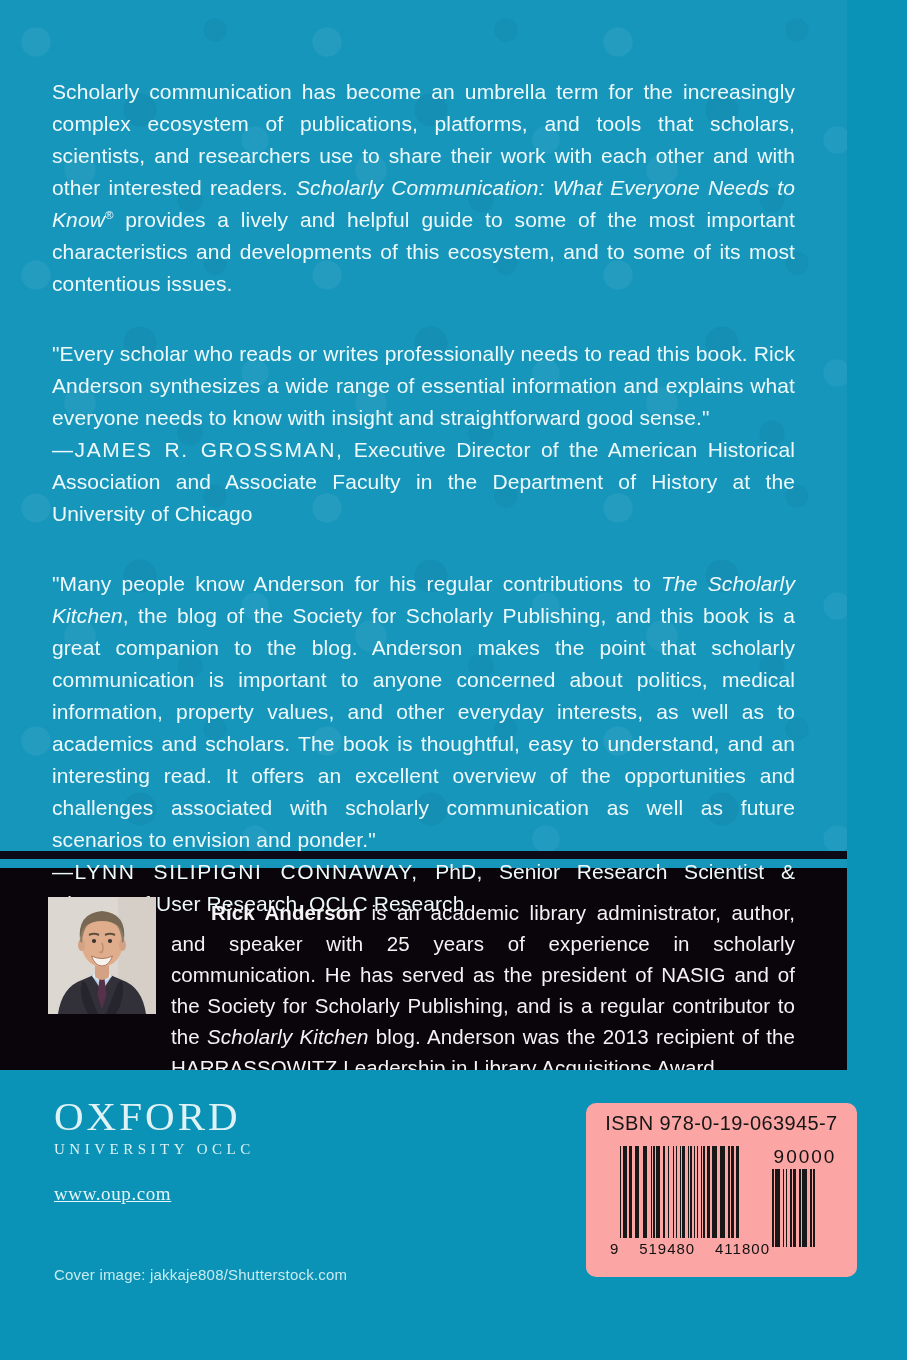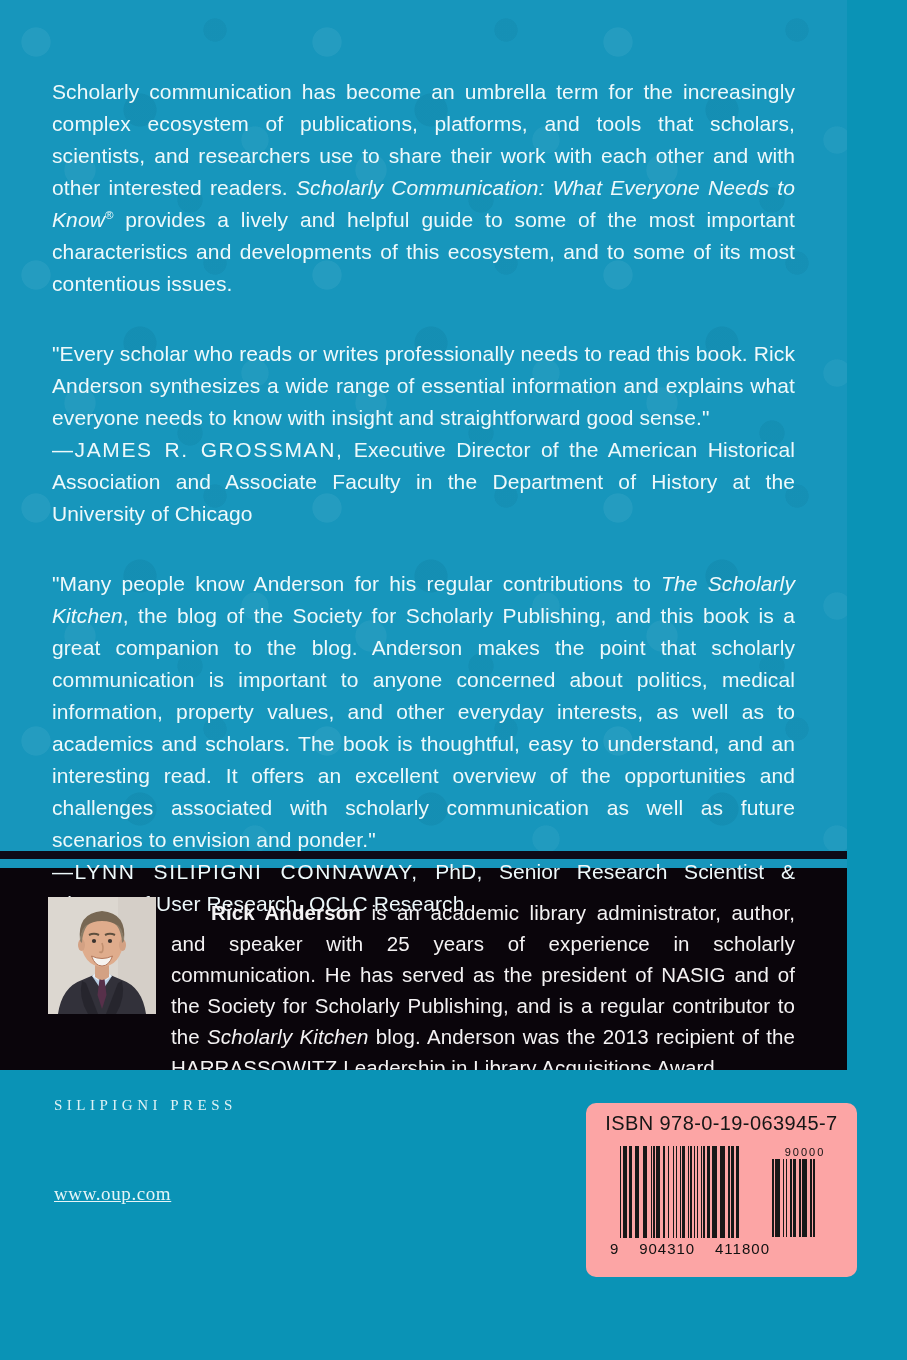--- a/index.html
+++ b/index.html
@@ -96,21 +96,21 @@
   .barcode-area { position:absolute; left:34px; top:43px; }
   .bars { font-size:0; white-space:nowrap; }
   .bars i { display:inline-block; background:#181818; }
   .bars-main { width:148px; height:92px; overflow:hidden; }
   .ean-digits {
     width:160px; margin-left:-10px; margin-top:2px;
     display:flex; justify-content:space-between;
     font-size:15px; letter-spacing:1px; color:#111;
   }
   .addon-area { position:absolute; left:186px; top:43px; width:66px; text-align:center; }
-  .addon-label { font-size:11px; letter-spacing:2px; color:#111; }
+  .addon-label { font-size:19px; letter-spacing:2px; color:#111; }
   .bars-addon { width:66px; height:78px; overflow:hidden; margin-top:1px; text-align:left; }
 </style>
 </head>
 <body>
 
 <div class="cover">
 
   <div class="top-section">
 
     <p><span>Scholarly communication has become an umbrella term for the increasingly complex ecosystem of publications, platforms, and tools that scholars, scientists, and researchers use to share their work with each other and with other interested readers. </span><em>Scholarly Communication: What Everyone Needs to Know</em><sup class="reg">®</sup><span> provides a lively and helpful guide to some of the most important characteristics and developments of this ecosystem, and to some of its most contentious issues.</span></p>
@@ -162,33 +162,35 @@
 
         <path d="M43.5 59 Q54 64 64.5 59 Q61 69 54 69 Q47 69 43.5 59 Z" fill="#f6f3ef" stroke="#b3785c" stroke-width="1"></path>
       </svg>
     </div>
     <p class="author-bio"><b>Rick Anderson</b><span> is an academic library administrator, author, and speaker with 25 years of experience in scholarly communication. He has served as the president of NASIG and of the Society for Scholarly Publishing, and is a regular contributor to the </span><em>Scholarly Kitchen</em><span> blog. Anderson was the 2013 recipient of the HARRASSOWITZ Leadership in Library Acquisitions Award.</span></p>
   </div>
 
   <div class="bottom-section">
 
     <div class="oup-logo">
-      <div class="oup-sub">SILIPIGNI PRESS</div>
+      <div class="oup-name">OXFORD</div>
+      <div class="oup-sub">UNIVERSITY OCLC</div>
     </div>
 
     <div class="oup-site">www.oup.com</div>
 
+    <div class="cover-credit">Cover image: jakkaje808/Shutterstock.com</div>
 
     <div class="barcode-box">
       <div class="isbn-label">ISBN 978-0-19-063945-7</div>
       <div class="barcode-area">
         <div class="bars bars-main"><i style="width: 1.4px; height: 92px; margin-right: 1.26px;"></i><i style="width: 4.2px; height: 92px; margin-right: 2.52px;"></i><i style="width: 2.8px; height: 92px; margin-right: 2.52px;"></i><i style="width: 4.2px; height: 92px; margin-right: 3.78px;"></i><i style="width: 4.2px; height: 92px; margin-right: 3.78px;"></i><i style="width: 1.4px; height: 92px; margin-right: 1.26px;"></i><i style="width: 1.4px; height: 92px; margin-right: 1.26px;"></i><i style="width: 4.2px; height: 92px; margin-right: 2.52px;"></i><i style="width: 2.8px; height: 92px; margin-right: 2.52px;"></i><i style="width: 1.4px; height: 92px; margin-right: 3.78px;"></i><i style="width: 1.4px; height: 92px; margin-right: 1.26px;"></i><i style="width: 1.4px; height: 92px; margin-right: 2.52px;"></i><i style="width: 1.4px; height: 92px; margin-right: 1.26px;"></i><i style="width: 2.8px; height: 92px; margin-right: 2.52px;"></i><i style="width: 1.4px; height: 92px; margin-right: 1.26px;"></i><i style="width: 1.4px; height: 92px; margin-right: 2.52px;"></i><i style="width: 1.4px; height: 92px; margin-right: 1.26px;"></i><i style="width: 1.4px; height: 92px; margin-right: 2.52px;"></i><i style="width: 1.4px; height: 92px; margin-right: 1.26px;"></i><i style="width: 1.4px; height: 92px; margin-right: 2.52px;"></i><i style="width: 2.8px; height: 92px; margin-right: 2.52px;"></i><i style="width: 4.2px; height: 92px; margin-right: 3.78px;"></i><i style="width: 4.2px; height: 92px; margin-right: 3.78px;"></i><i style="width: 1.4px; height: 92px; margin-right: 1.26px;"></i><i style="width: 2.8px; height: 92px; margin-right: 2.52px;"></i><i style="width: 2.8px; height: 92px; margin-right: 3.78px;"></i></div>
         <div class="ean-digits">
           <span>9</span>
-          <span>904310</span>
+          <span>519480</span>
           <span>411800</span>
         </div>
       </div>
       <div class="addon-area">
         <div class="addon-label">90000</div>
         <div class="bars bars-addon"><i style="width: 1.6px; height: 78px; margin-right: 1.44px;"></i><i style="width: 4.8px; height: 78px; margin-right: 2.88px;"></i><i style="width: 1.6px; height: 78px; margin-right: 1.44px;"></i><i style="width: 1.6px; height: 78px; margin-right: 2.88px;"></i><i style="width: 1.6px; height: 78px; margin-right: 1.44px;"></i><i style="width: 3.2px; height: 78px; margin-right: 2.88px;"></i><i style="width: 1.6px; height: 78px; margin-right: 1.44px;"></i><i style="width: 4.8px; height: 78px; margin-right: 2.88px;"></i><i style="width: 1.6px; height: 78px; margin-right: 1.44px;"></i><i style="width: 1.6px; height: 78px; margin-right: 2.88px;"></i></div>
       </div>
     </div>
 
   </div>

